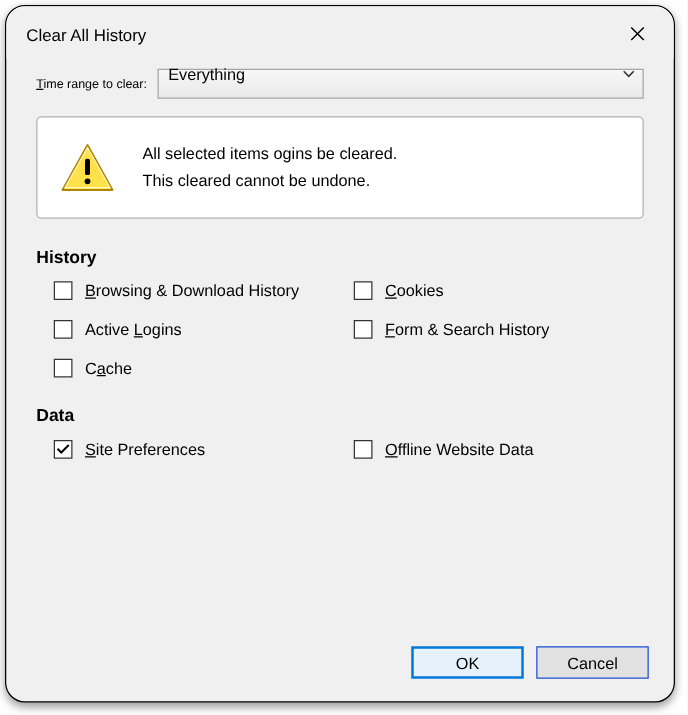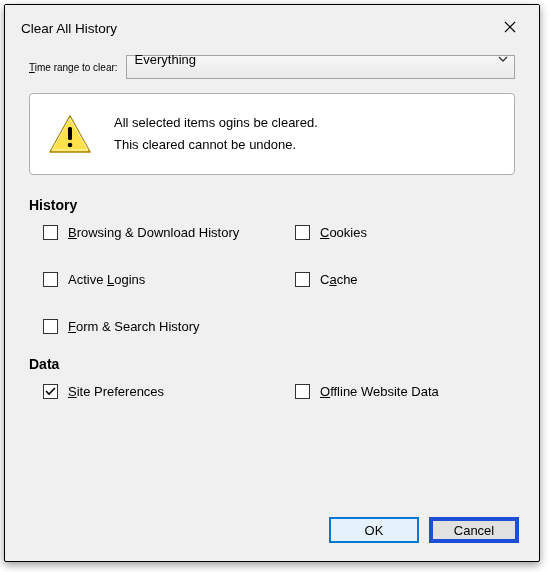--- a/index.html
+++ b/index.html
@@ -11,21 +11,21 @@
       width: 550px;
       height: 572px;
       position: relative;
     }
     .dialog {
       width: 536px;
       height: 558px;
       margin: 4px;
       background: #f0f0f0;
       border: 1px solid #000;
-      border-radius: 2px;
+      border-radius: 16px;
       box-shadow: 0 3px 8px rgba(0,0,0,0.4);
       display: flex;
       flex-direction: column;
       overflow: hidden;
     }
     .titlebar {
       display: flex;
       align-items: center;
       justify-content: space-between;
       padding: 10px 16px 6px 16px;
@@ -97,21 +97,20 @@
       font-size: 14px;
       margin-bottom: 12px;
     }
     .checkbox-grid {
       display: grid;
       grid-template-columns: 1fr 1fr;
       column-gap: 8px;
       row-gap: 16px;
       margin-bottom: 22px;
       padding-left: 14px;
-      gap: 32px;
     }
     .cb-item {
       display: flex;
       align-items: center;
       gap: 10px;
       font-size: 13px;
       cursor: pointer;
     }
     .cb-box {
       width: 15px;
@@ -128,21 +127,21 @@
     .cb-label .uline { text-decoration: underline; }
     .button-row {
       display: flex;
       justify-content: flex-end;
       gap: 10px;
       padding: 12px 20px 18px 0;
     }
     .btn {
       min-width: 90px;
       height: 26px;
-      border: 4px solid #1d4ed8;
+      border: 1px solid #1d4ed8;
       background: #e1e1e1;
       font-size: 13px;
       font-family: inherit;
       cursor: pointer;
       display: flex;
       align-items: center;
       justify-content: center;
     }
     .btn.primary {
       border: 2px solid #0078d7;
@@ -209,26 +208,26 @@
         <span class="cb-label"><span class="uline">C</span><span>ookies</span></span>
       </div>
 
       <div class="cb-item">
         <div class="cb-box"></div>
         <span class="cb-label"><span>Active </span><span class="uline">L</span><span>ogins</span></span>
       </div>
 
       <div class="cb-item">
         <div class="cb-box"></div>
+        <span class="cb-label"><span class="uline">F</span><span>orm &amp; Search History</span></span>
+      </div>
+
+      <div class="cb-item">
+        <div class="cb-box"></div>
         <span class="cb-label"><span>C</span><span class="uline">a</span><span>che</span></span>
-      </div>
-
-      <div class="cb-item">
-        <div class="cb-box"></div>
-        <span class="cb-label"><span class="uline">F</span><span>orm &amp; Search History</span></span>
       </div>
 
     </div>
 
     <div class="section-title">Data</div>
     <div class="checkbox-grid">
 
       <div class="cb-item">
         <div class="cb-box checked">
             <svg viewBox="0 0 11 11">

